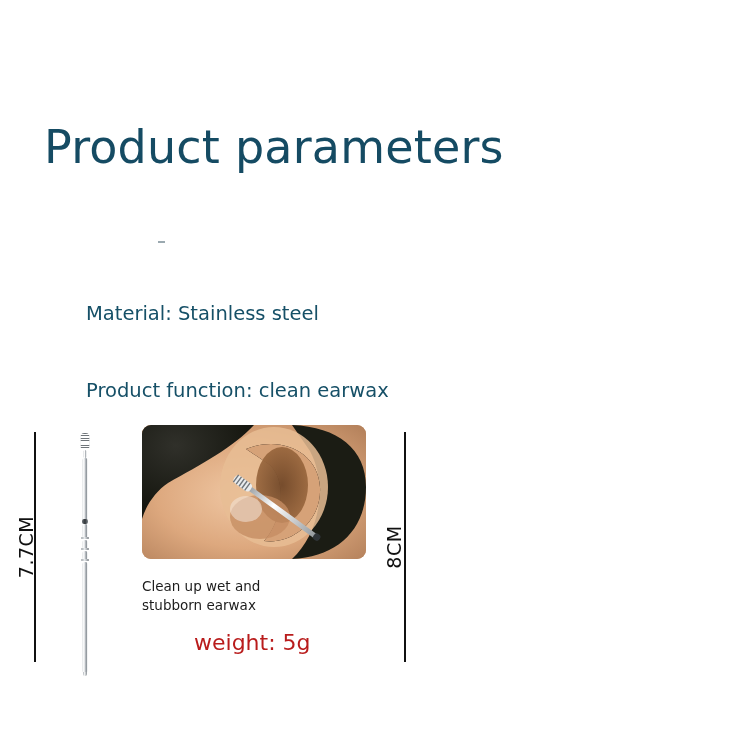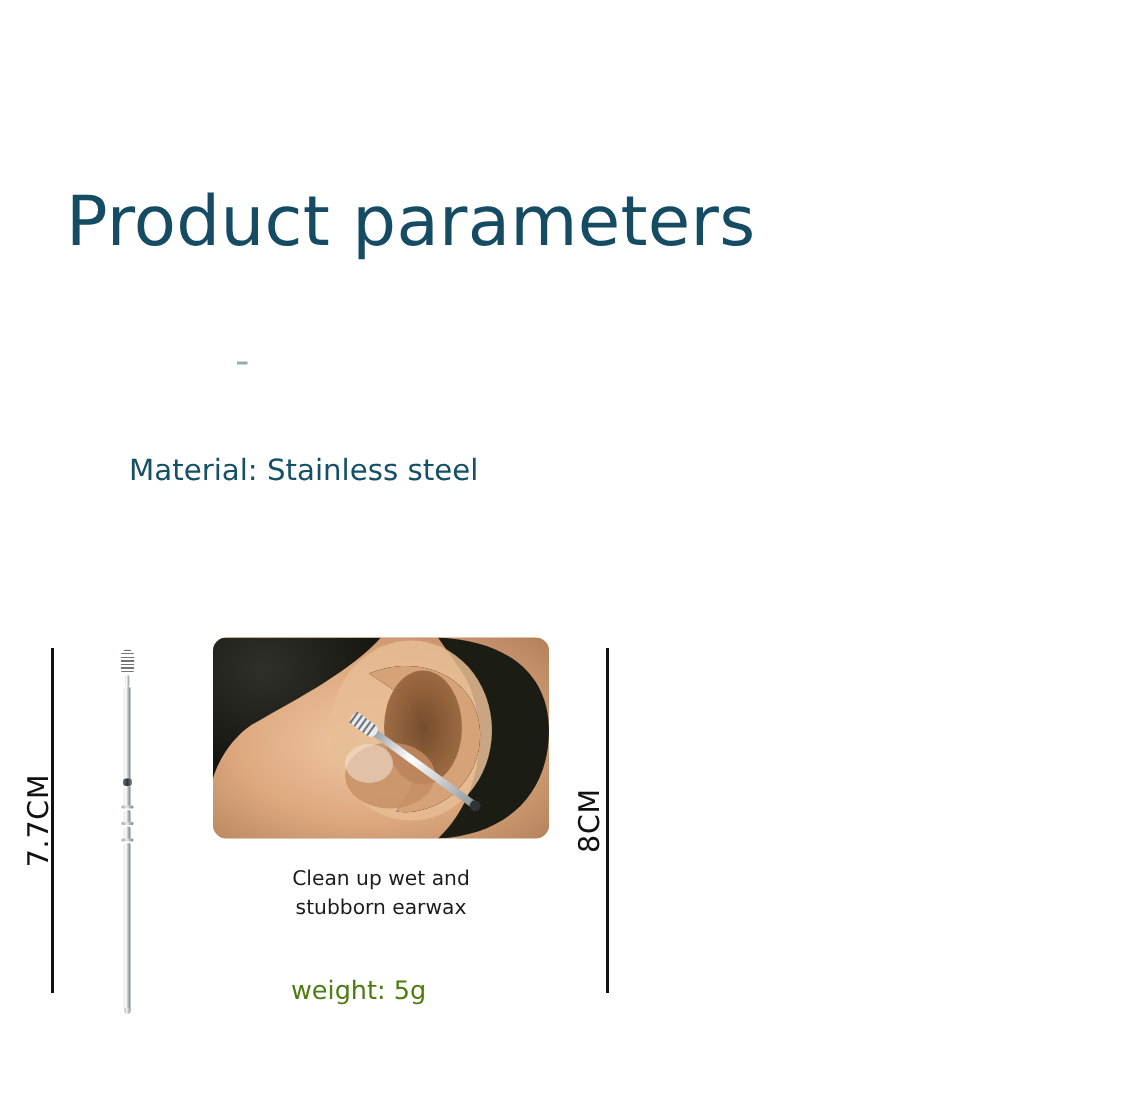--- a/index.html
+++ b/index.html
@@ -161,44 +161,43 @@
   }
   .photo-left  { left: 142px; top: 0px;  width: 224px; height: 134px; }
   .photo svg { display: block; width: 100%; height: 100%; }
 
   
   .caption {
     position: absolute;
     font-size: 13.5px;
     line-height: 19px;
     color: #1c1c1c;
-    text-align: center;
     white-space: nowrap;
   }
   .caption-left  { left: 142px; top: 152px; width: 224px; }
   .caption span { display: block; }
 
   .weight {
     position: absolute;
-    font-size: 17px;
-    color: #4d7c0f;
-    white-space: nowrap;
-    margin-top: 21px;
+    font-size: 22px;
+    color: #b91c1c;
+    white-space: nowrap;
   }
   .weight-left  { left: 194px; top: 205px; }
 </style>
 </head>
 <body>
 
 <div class="page-title">Product parameters</div>
 
 <div class="stray-mark"></div>
 
 <div class="spec-list">
   <span class="spec-line">Material: Stainless steel</span>
+  <span class="spec-line">Product function: clean earwax</span>
 </div>
 
 <div class="panel panel-left">
 
   <div class="measure measure-left">
     <div class="measure-line"></div>
     <div class="measure-label">7.7CM</div>
   </div>
 
   <div class="tool tool-left">

